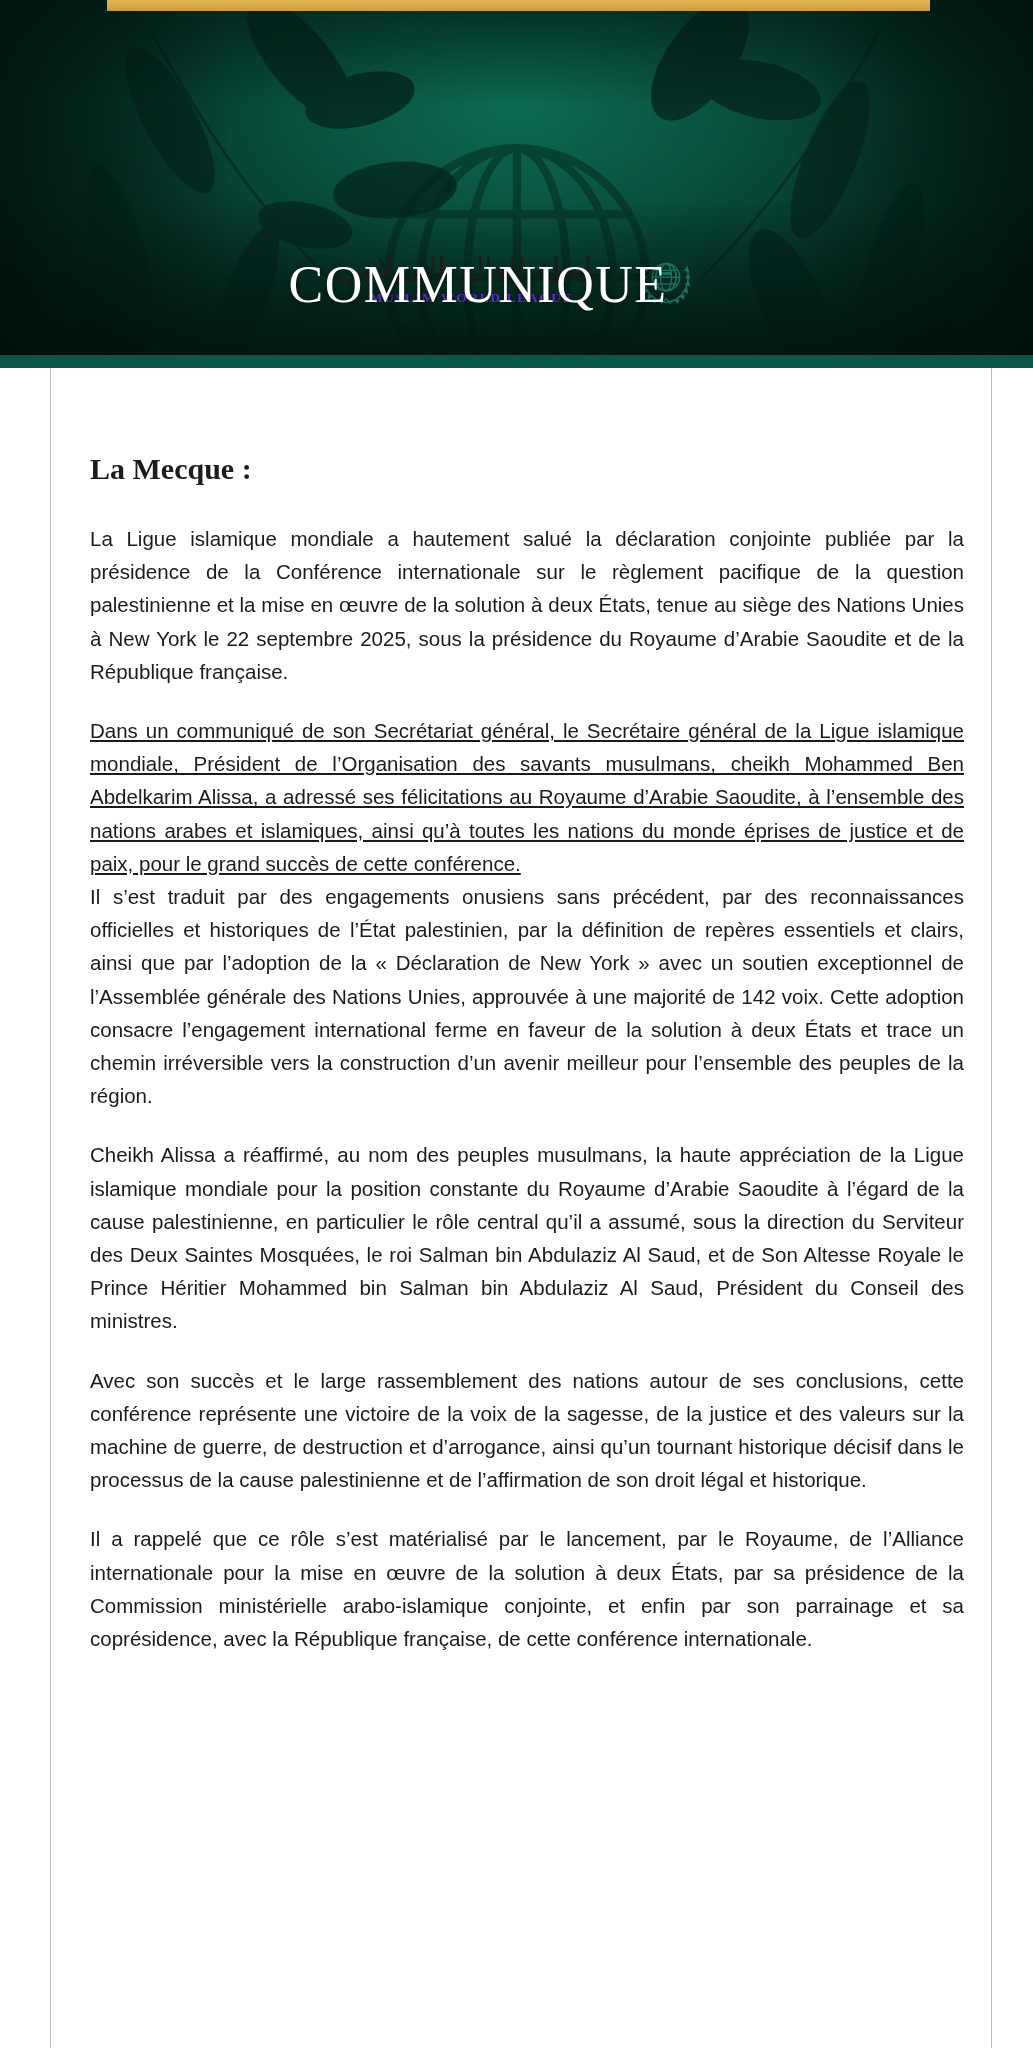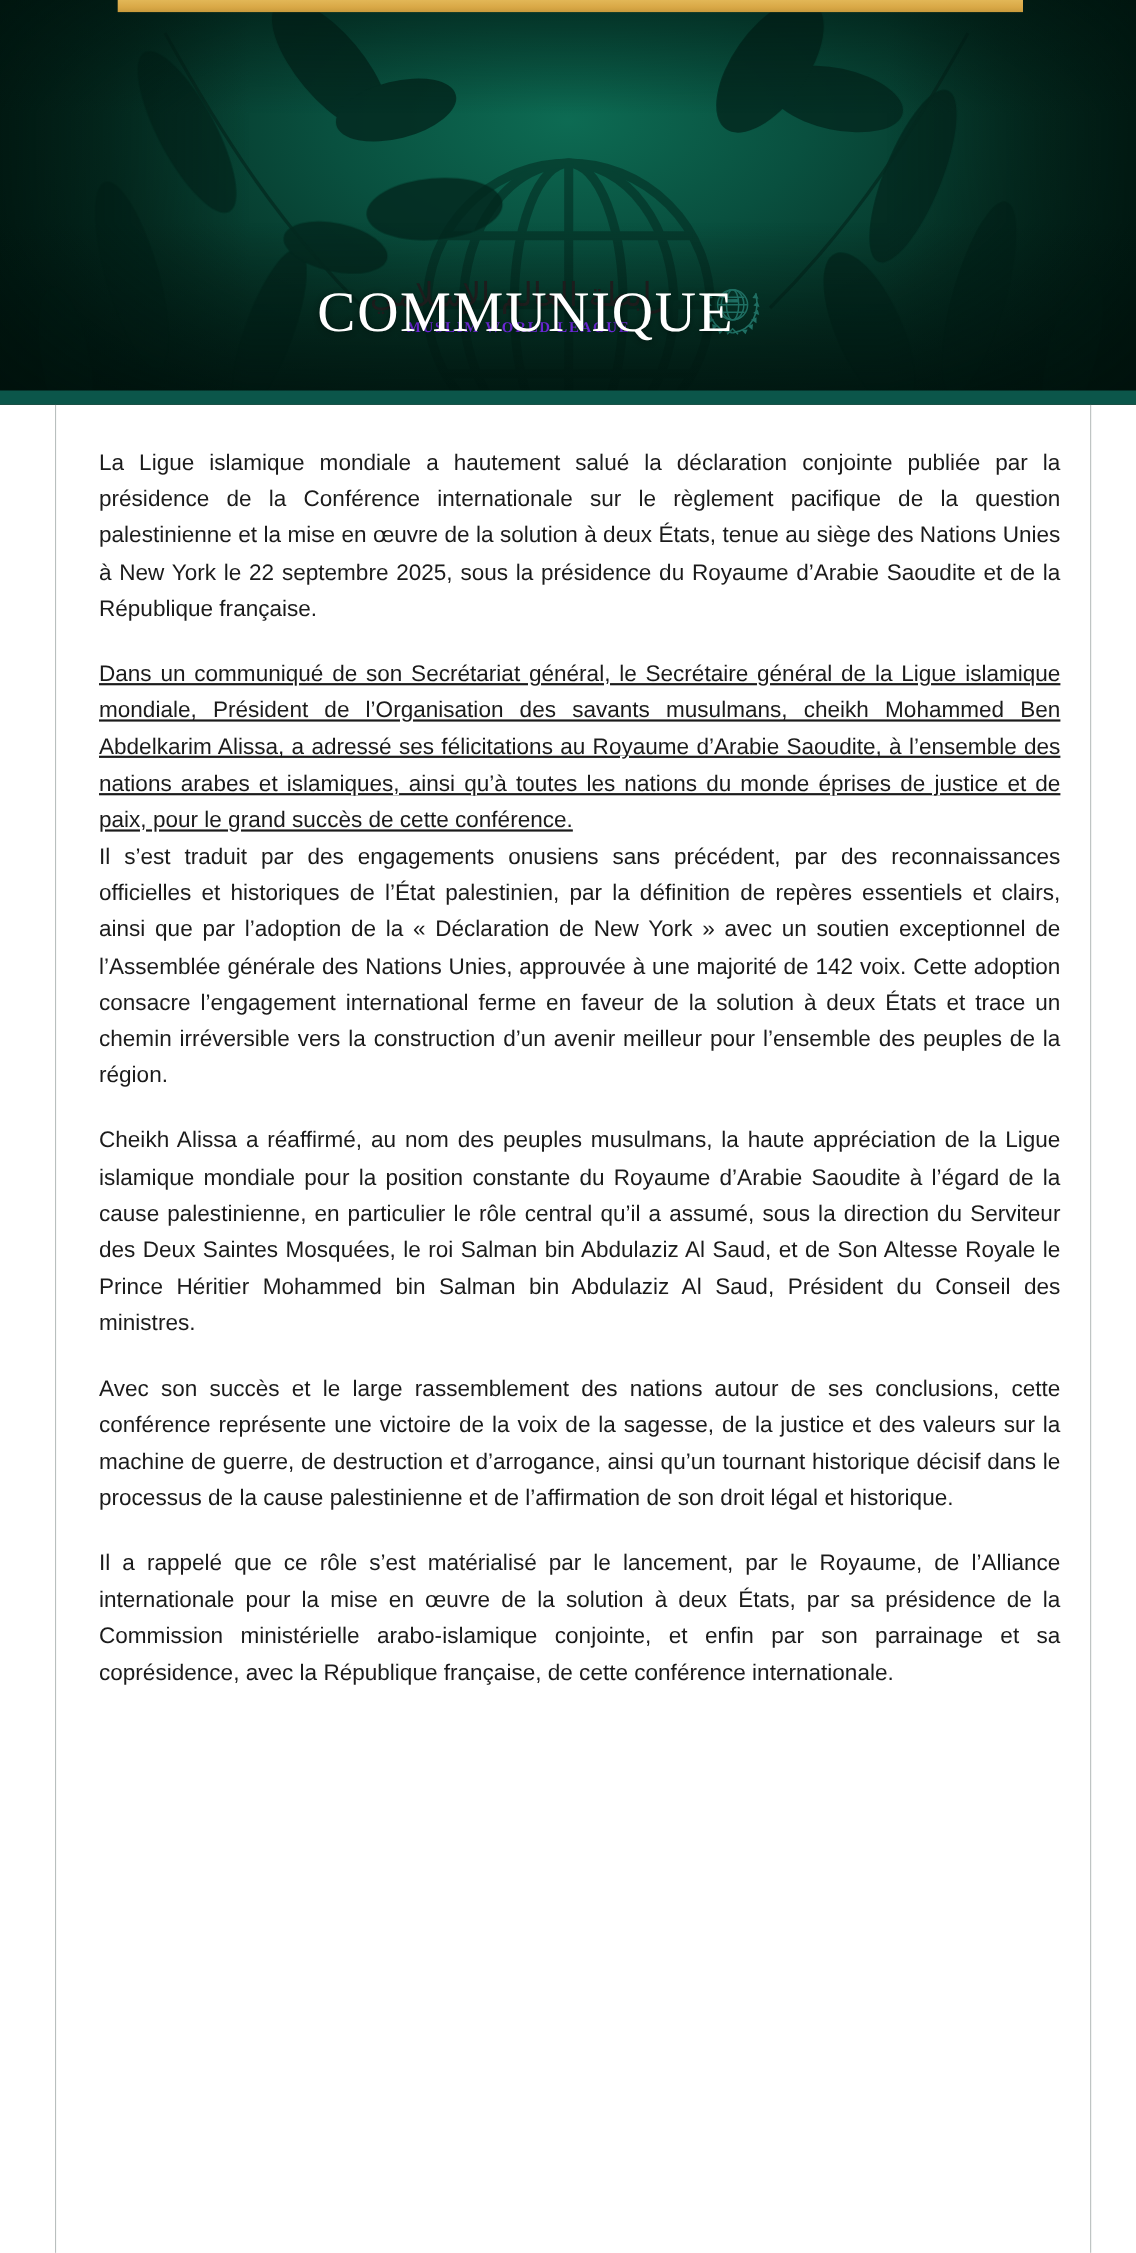--- a/index.html
+++ b/index.html
@@ -225,20 +225,21 @@
     <div class="hdr-title">COMMUNIQUE</div>
 
     <div class="teal-band"></div>
   </div>
 
   <div class="doc">
     <div class="rule-left"></div>
     <div class="rule-right"></div>
 
     <div class="content">
+      <div class="city-heading">La Mecque :</div>
 
       <div class="body-col">
         <p class="para">La Ligue islamique mondiale a hautement salué la déclaration conjointe publiée par la présidence de la Conférence internationale sur le règlement pacifique de la question palestinienne et la mise en œuvre de la solution à deux États, tenue au siège des Nations Unies à New York le 22 septembre 2025, sous la présidence du Royaume d’Arabie Saoudite et de la République française.</p>
         <p class="para tight">Dans un communiqué de son Secrétariat général, le Secrétaire général de la Ligue islamique mondiale, Président de l’Organisation des savants musulmans, cheikh Mohammed Ben Abdelkarim Alissa, a adressé ses félicitations au Royaume d’Arabie Saoudite, à l’ensemble des nations arabes et islamiques, ainsi qu’à toutes les nations du monde éprises de justice et de paix, pour le grand succès de cette conférence.</p>
         <p class="para">Il s’est traduit par des engagements onusiens sans précédent, par des reconnaissances officielles et historiques de l’État palestinien, par la définition de repères essentiels et clairs, ainsi que par l’adoption de la « Déclaration de New York » avec un soutien exceptionnel de l’Assemblée générale des Nations Unies, approuvée à une majorité de 142 voix. Cette adoption consacre l’engagement international ferme en faveur de la solution à deux États et trace un chemin irréversible vers la construction d’un avenir meilleur pour l’ensemble des peuples de la région.</p>
         <p class="para">Cheikh Alissa a réaffirmé, au nom des peuples musulmans, la haute appréciation de la Ligue islamique mondiale pour la position constante du Royaume d’Arabie Saoudite à l’égard de la cause palestinienne, en particulier le rôle central qu’il a assumé, sous la direction du Serviteur des Deux Saintes Mosquées, le roi Salman bin Abdulaziz Al Saud, et de Son Altesse Royale le Prince Héritier Mohammed bin Salman bin Abdulaziz Al Saud, Président du Conseil des ministres.</p>
         <p class="para">Avec son succès et le large rassemblement des nations autour de ses conclusions, cette conférence représente une victoire de la voix de la sagesse, de la justice et des valeurs sur la machine de guerre, de destruction et d’arrogance, ainsi qu’un tournant historique décisif dans le processus de la cause palestinienne et de l’affirmation de son droit légal et historique.</p>
         <p class="para">Il a rappelé que ce rôle s’est matérialisé par le lancement, par le Royaume, de l’Alliance internationale pour la mise en œuvre de la solution à deux États, par sa présidence de la Commission ministérielle arabo-islamique conjointe, et enfin par son parrainage et sa coprésidence, avec la République française, de cette conférence internationale.</p>
       </div>
     </div>

